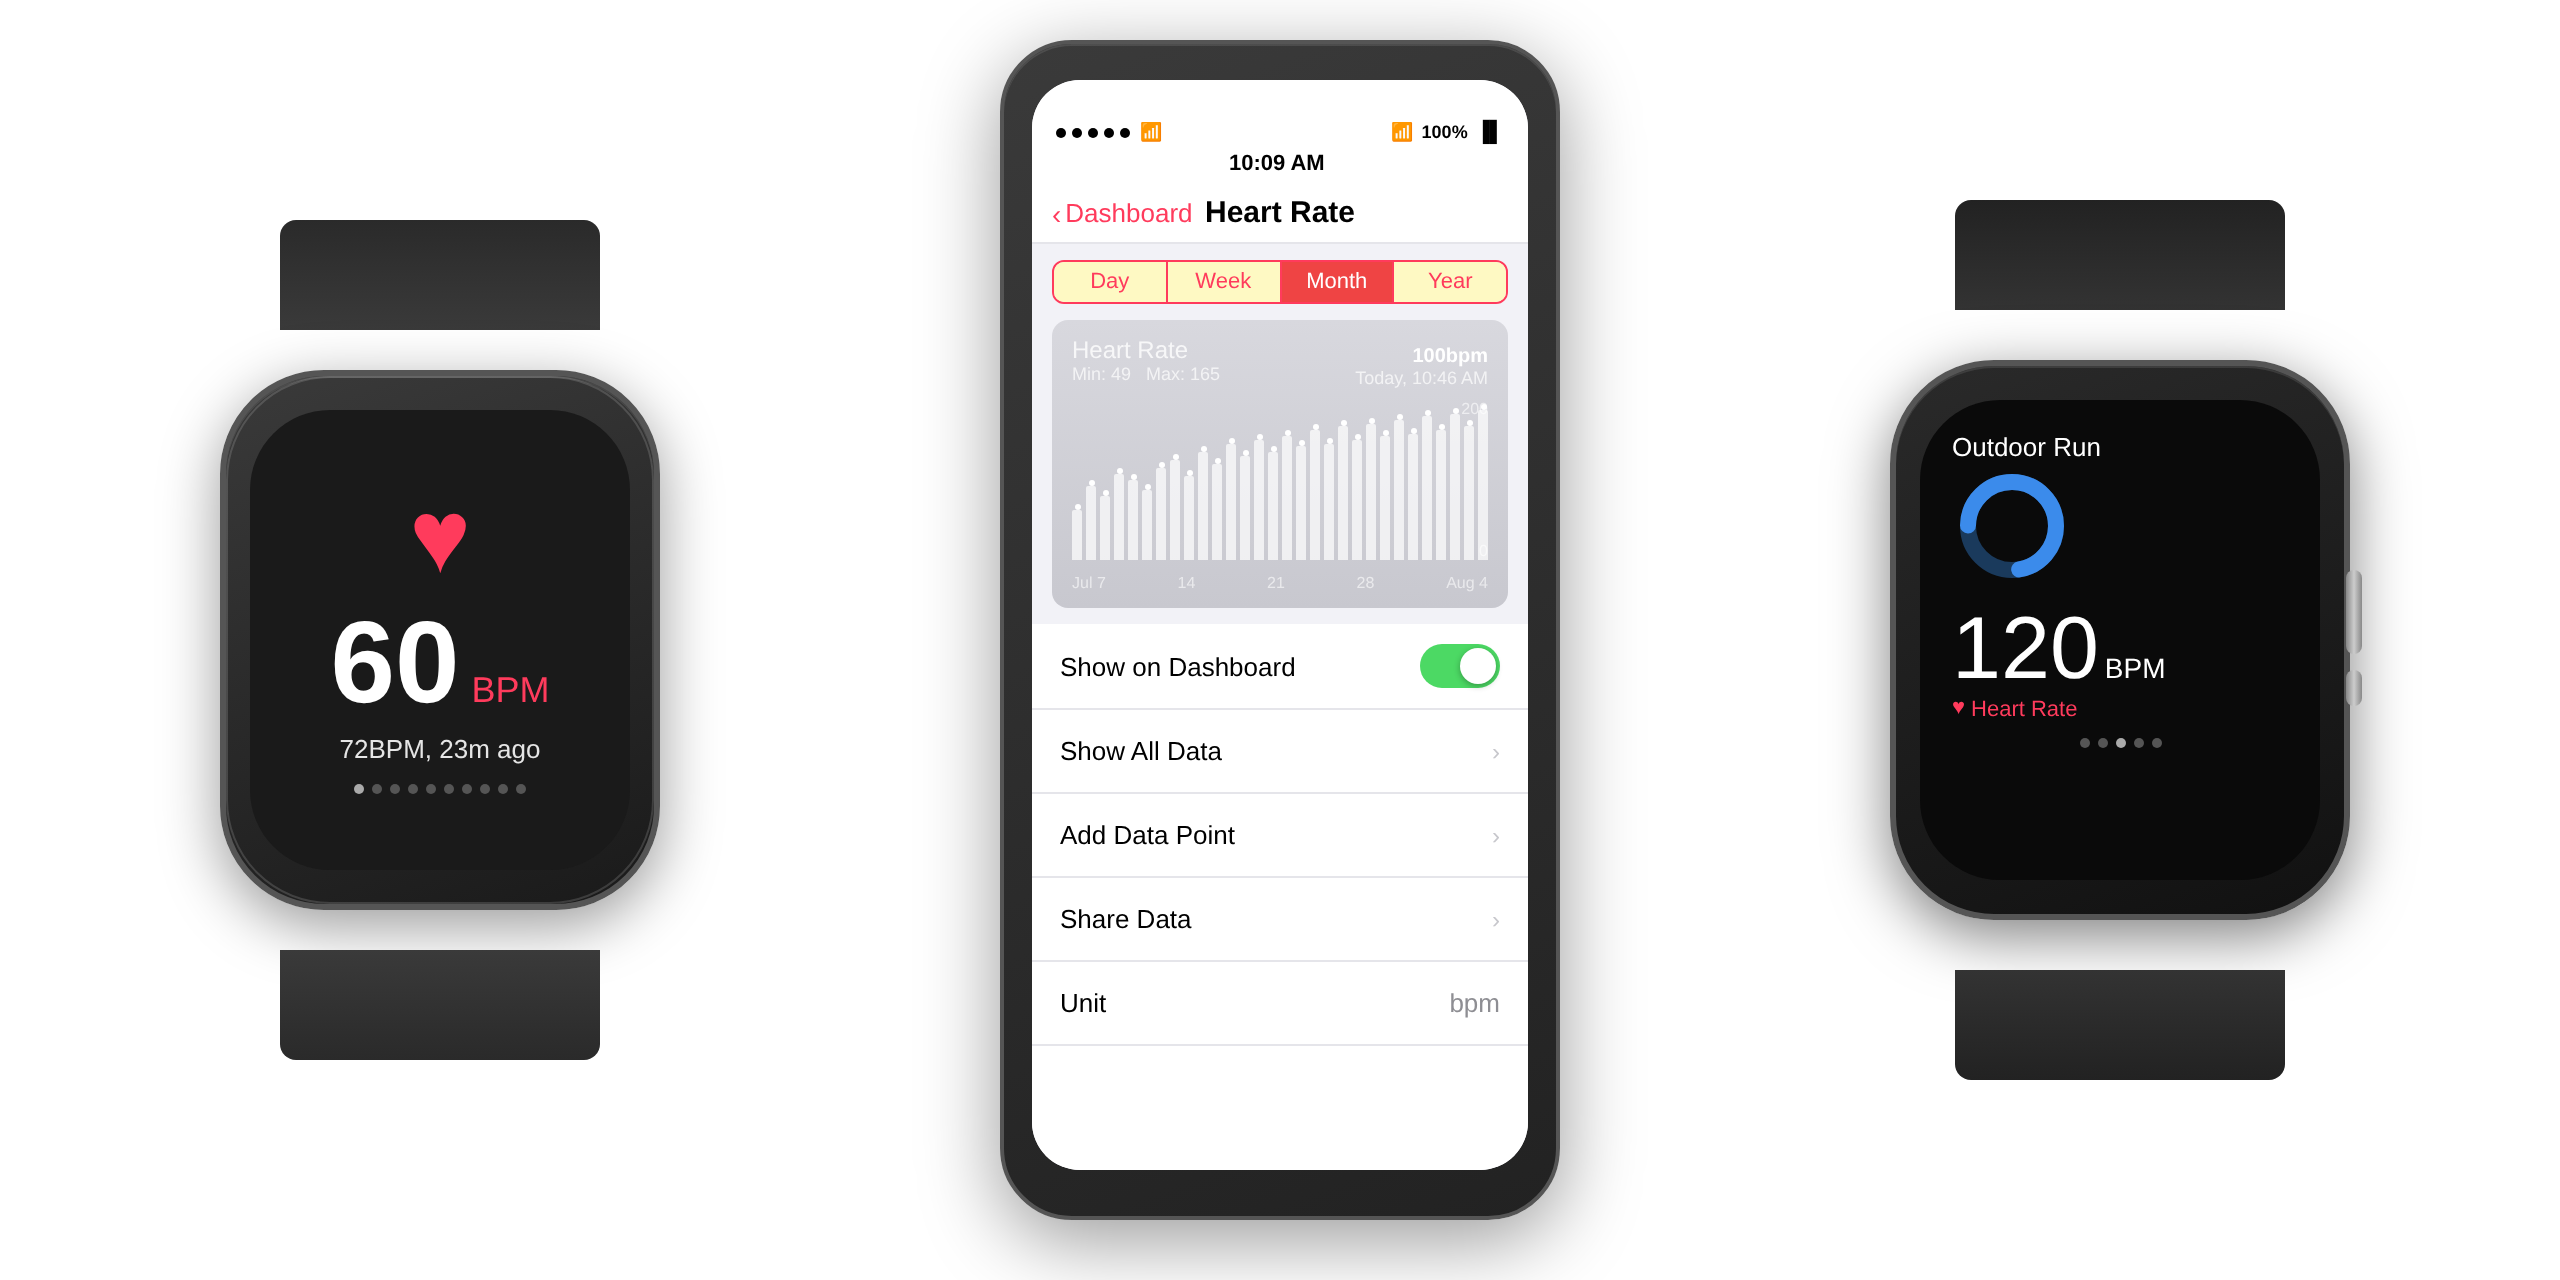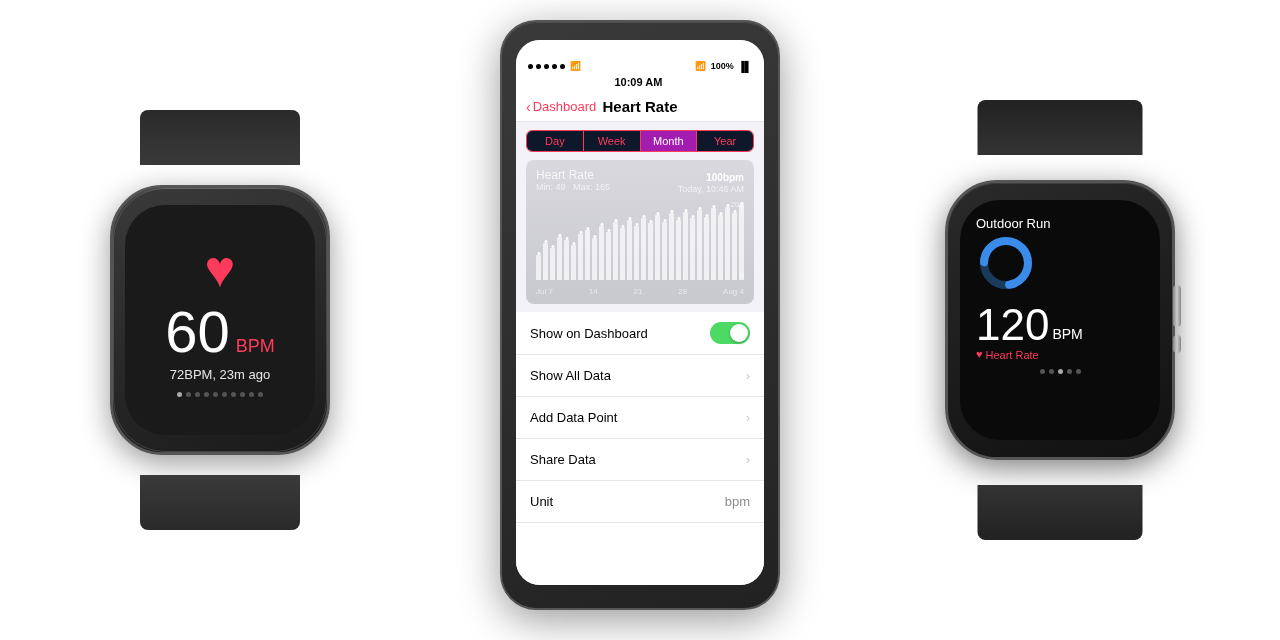--- a/index.html
+++ b/index.html
@@ -102,21 +102,21 @@
 
     .bpm-display {
       display: flex;
       align-items: baseline;
       gap: 6px;
     }
 
     .bpm-number {
       color: #ffffff;
       font-size: 58px;
-      font-weight: 400;
+      font-weight: 700;
       line-height: 1;
     }
 
     .bpm-label-red {
       color: #ff3b5c;
       font-size: 18px;
       font-weight: 500;
     }
 
     .bpm-sub {
@@ -274,30 +274,30 @@
       overflow: hidden;
     }
 
     .period-tab {
       flex: 1;
       text-align: center;
       padding: 4px 0;
       font-size: 11px;
       font-weight: 500;
       color: #ff3b5c;
-      background: #0f172a;
+      background: #fef9c3;
       border-right: 1px solid #ff3b5c;
     }
 
     .period-tab:last-child {
       border-right: none;
     }
 
     .period-tab.active {
-      background: #a21caf;
+      background: #ef4444;
       color: #fff;
     }
 
     
     .chart-container {
       margin: 0 10px 8px;
       background: linear-gradient(to bottom, #d8d8de 0%, #c8c8cf 100%);
       border-radius: 8px;
       padding: 8px 10px;
       flex-shrink: 0;

